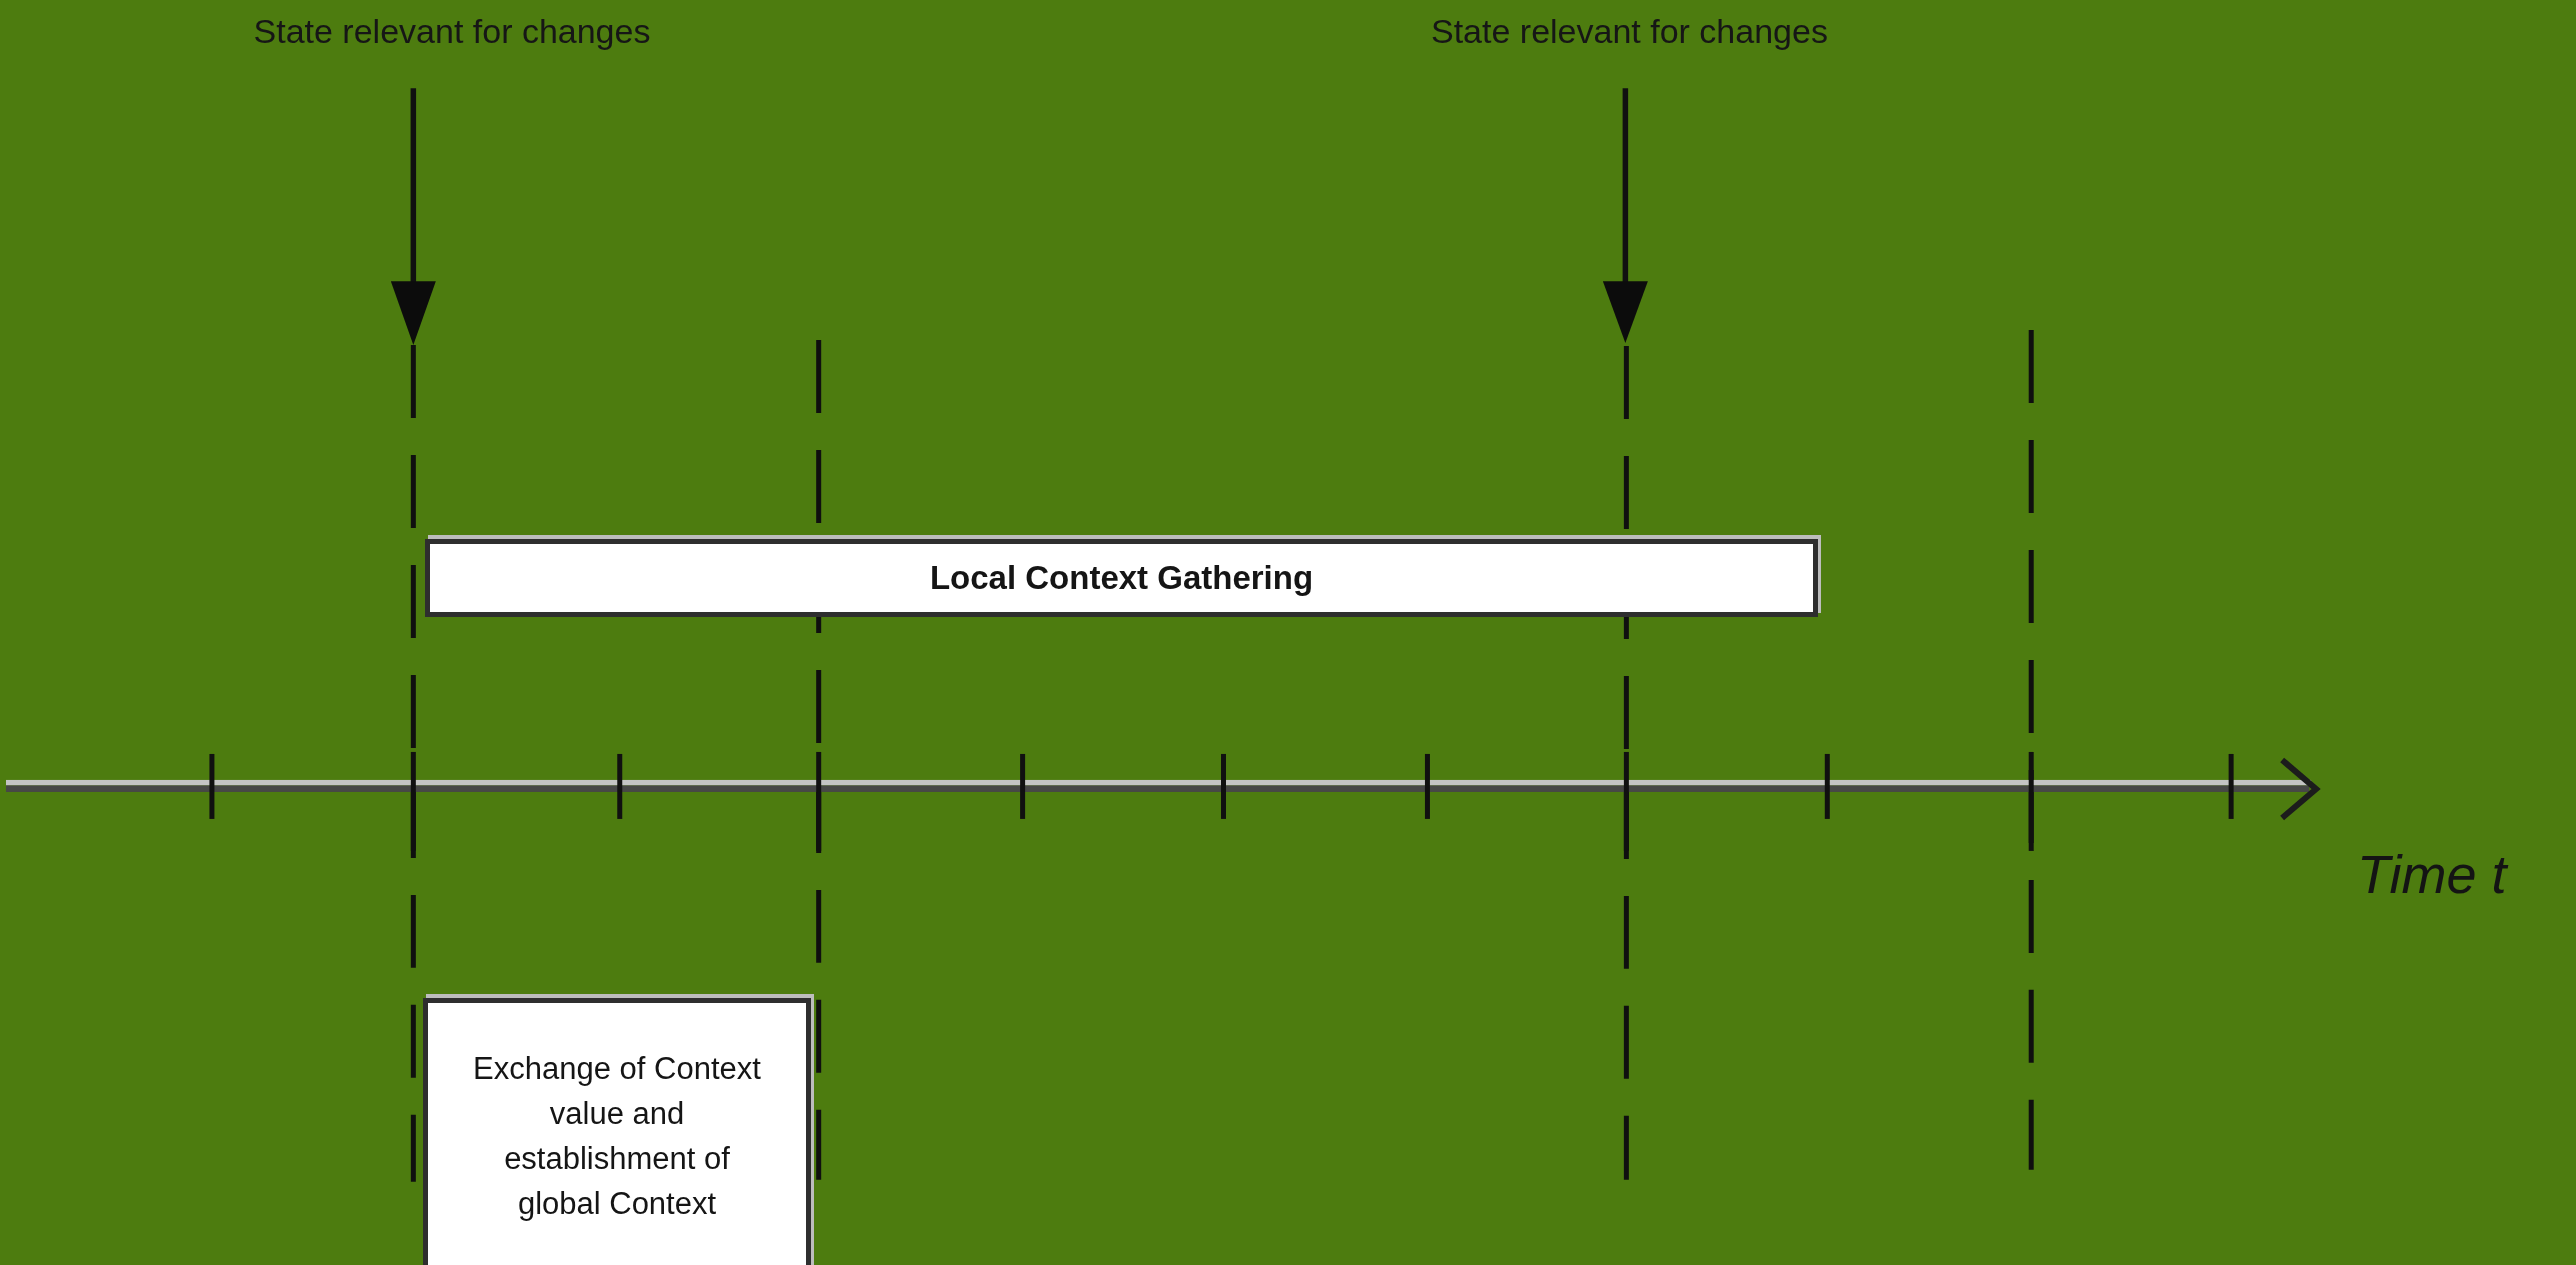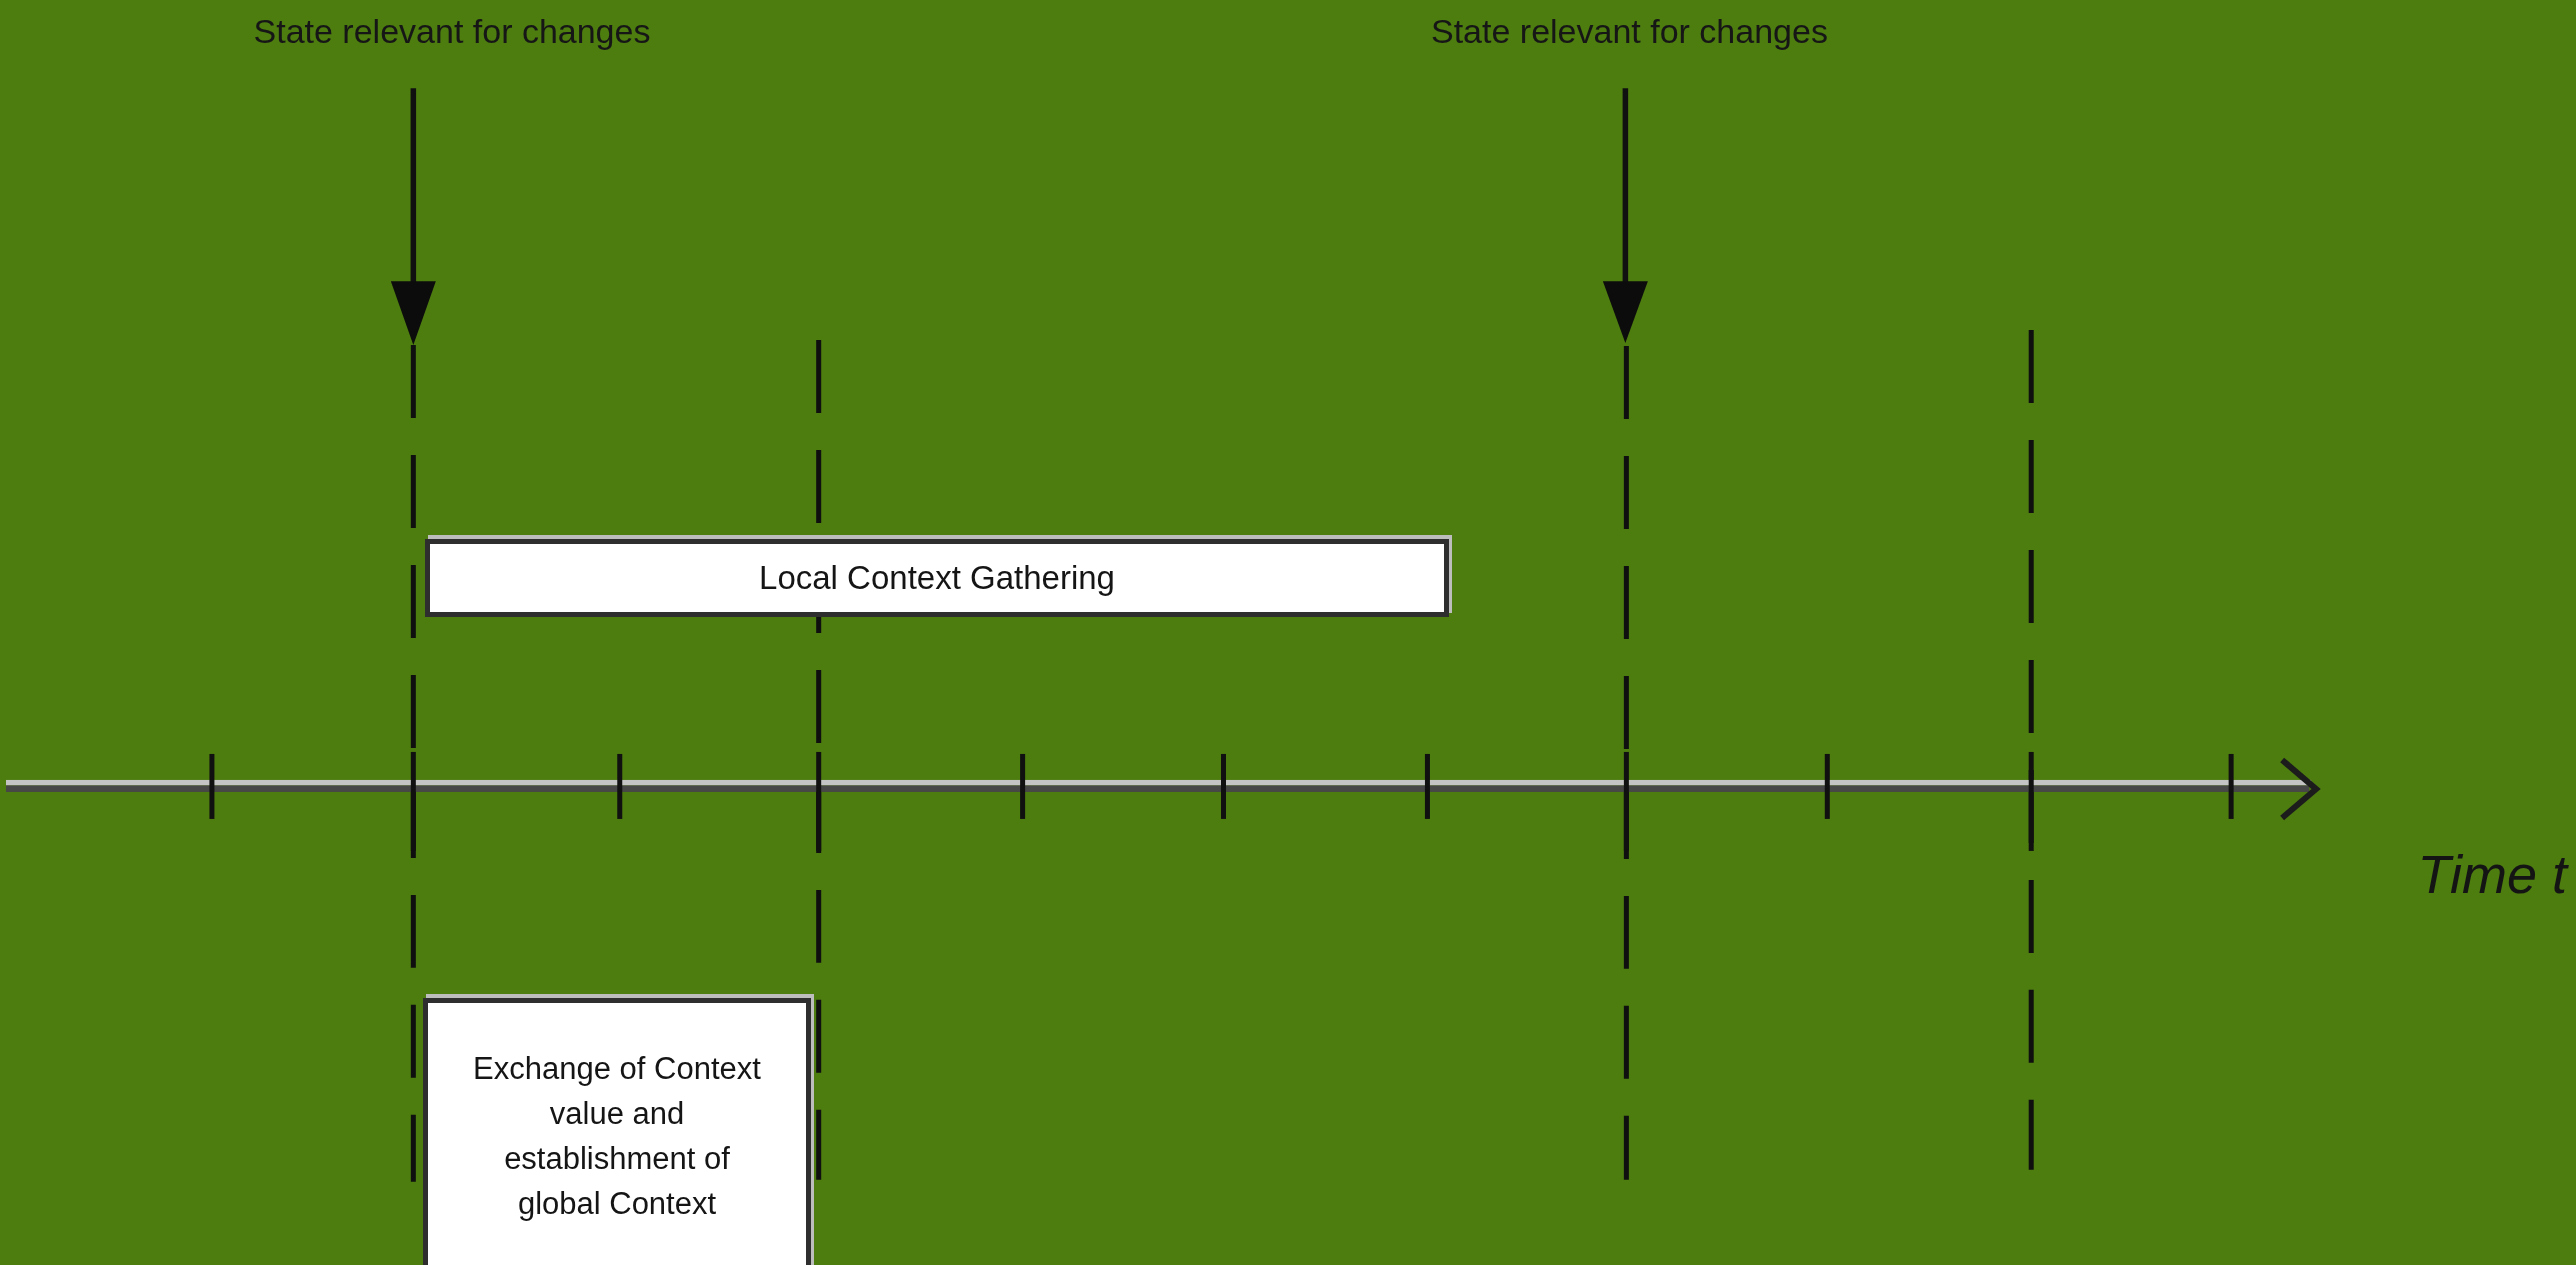--- a/index.html
+++ b/index.html
@@ -35,38 +35,38 @@
     position: absolute;
     left: 2357px;
     top: 843px;
     width: 210px;
     color: #141414;
     font-size: 54px;
     font-style: italic;
     line-height: 62px;
     white-space: nowrap;
     z-index: 3;
-    text-align: right;
   }
   .dbox {
     position: absolute;
     background: #ffffff;
     border: 5px solid #2e2e2e;
     box-shadow: 3px -4px 0 #bdbdbd;
     box-sizing: border-box;
     display: flex;
     align-items: center;
     justify-content: center;
     z-index: 2;
   }
   #local-context-box {
     left: 425px;
     top: 539px;
-    width: 1024px;
+    width: 1393px;
     height: 78px;
+    font-weight: bold;
   }
   #local-context-box .box-label {
     font-size: 33px;
     color: #151515;
     white-space: nowrap;
   }
   #exchange-box {
     left: 423px;
     top: 975px;
     width: 388px;

